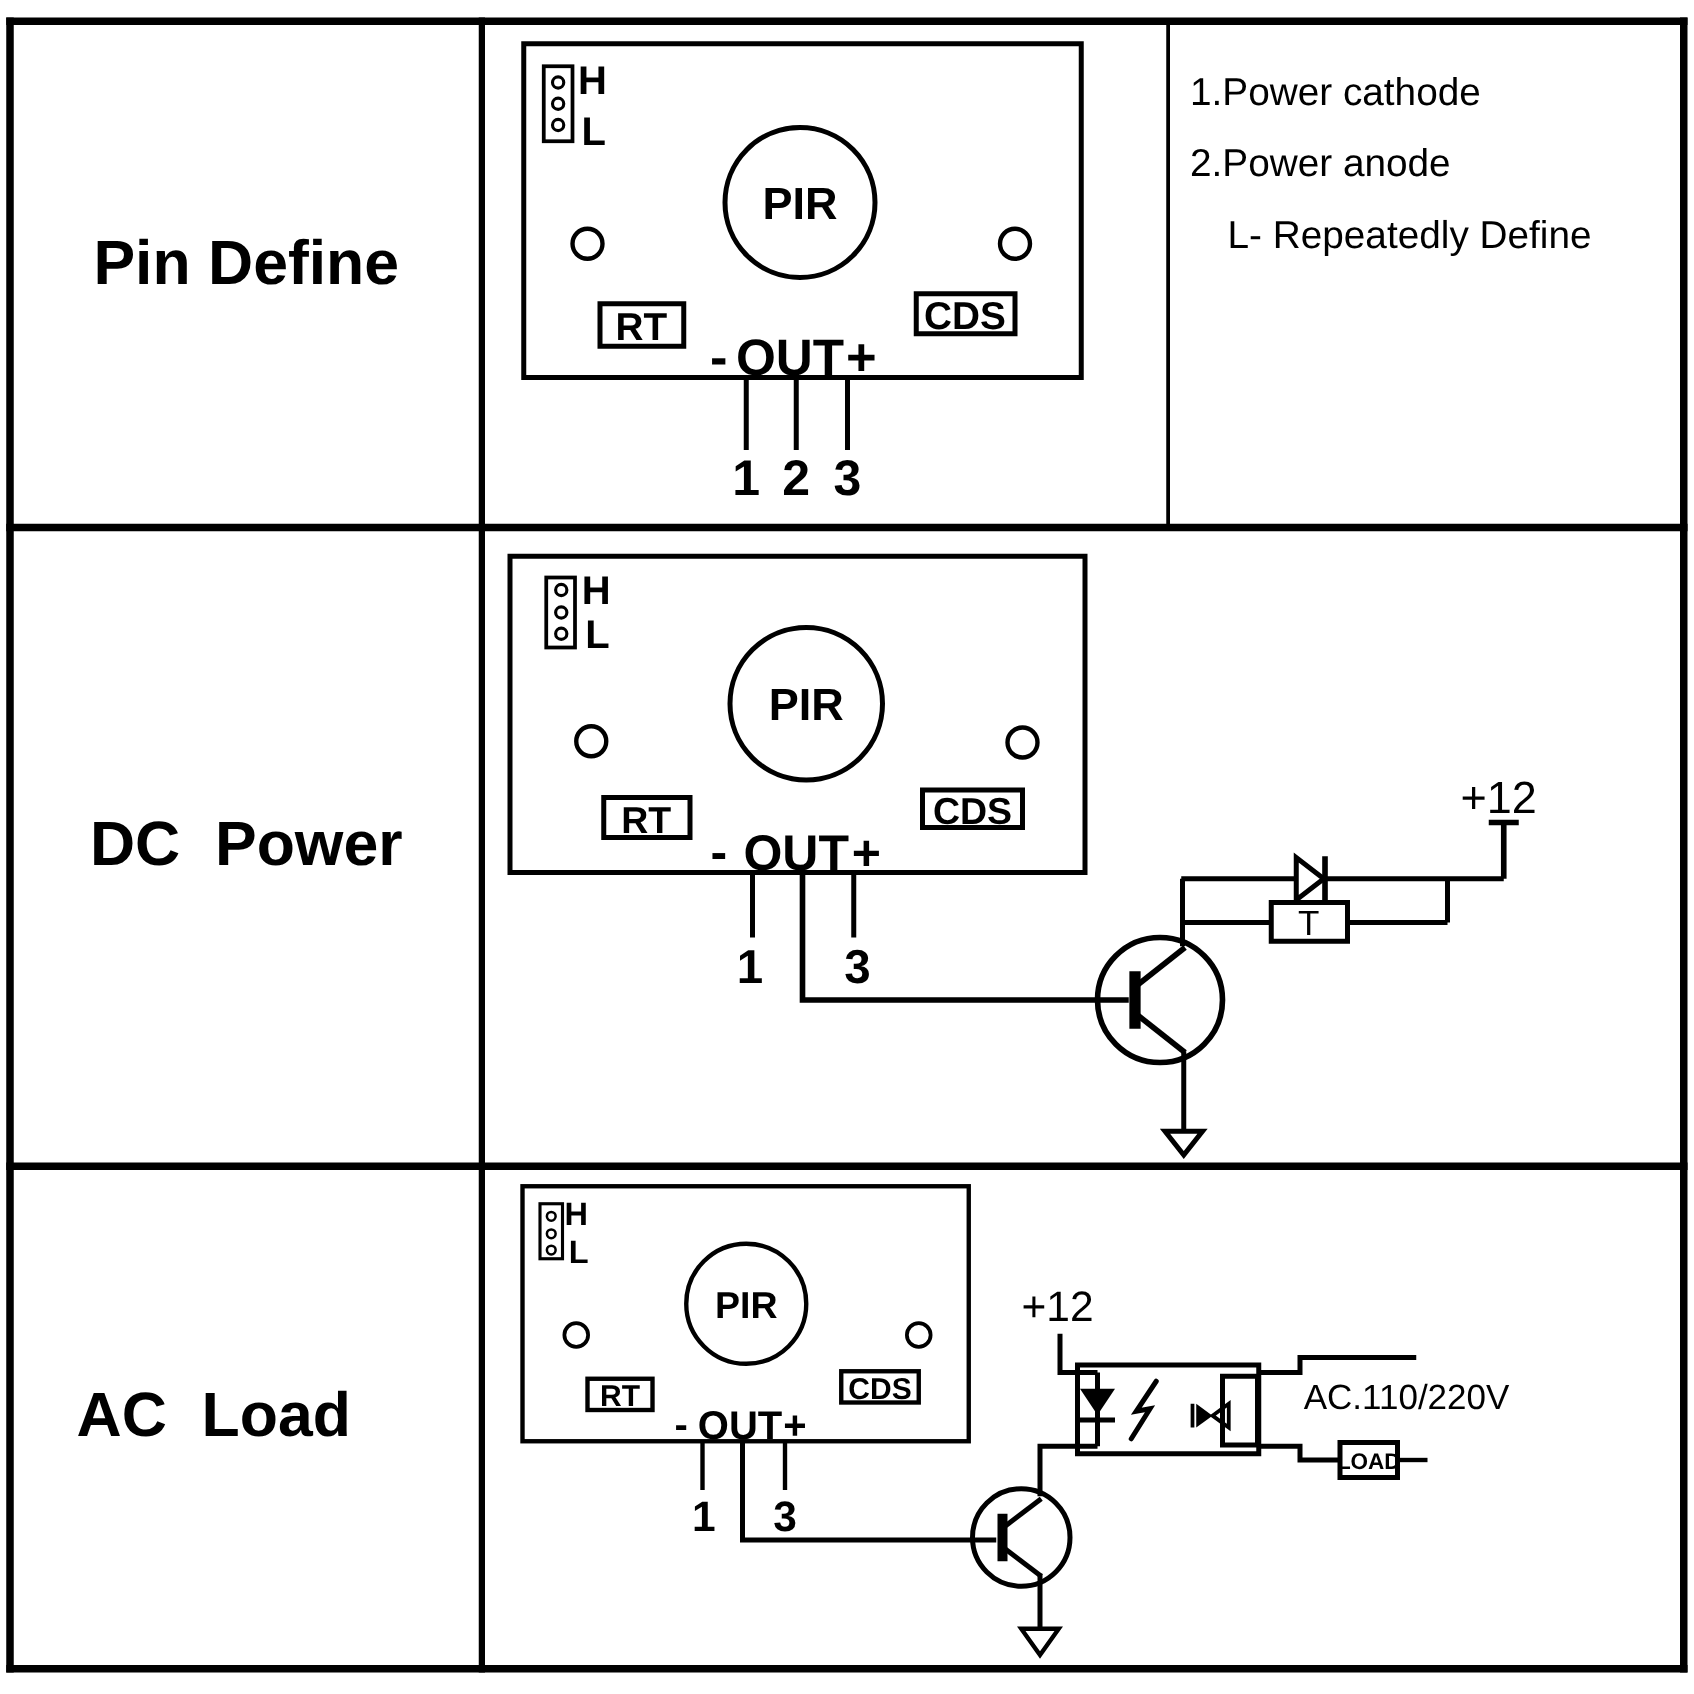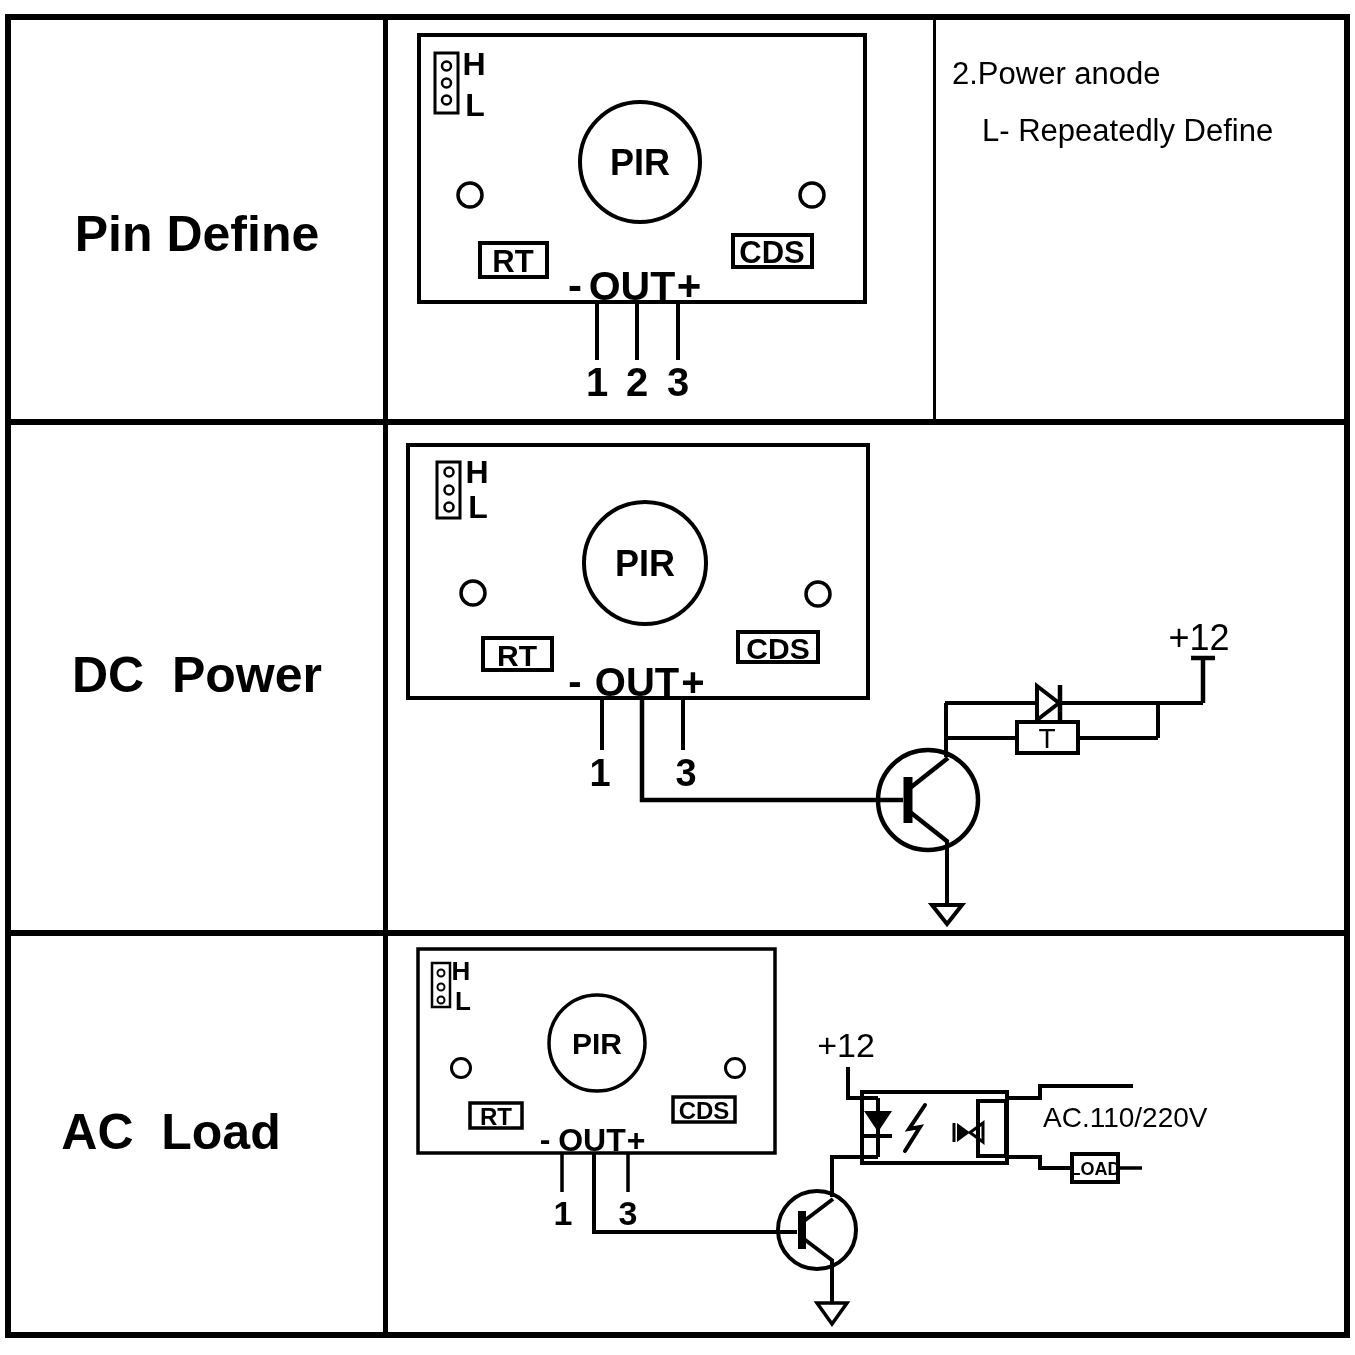--- a/index.html
+++ b/index.html
@@ -24,25 +24,26 @@
 
   <div class="bline" style="left:5px;top:14px;width:1345px;height:6px;"></div>
   <div class="bline" style="left:5px;top:1332px;width:1345px;height:6px;"></div>
   <div class="bline" style="left:5px;top:14px;width:6px;height:1324px;"></div>
   <div class="bline" style="left:1344px;top:14px;width:6px;height:1324px;"></div>
   <div class="bline" style="left:5px;top:419px;width:1345px;height:6px;"></div>
   <div class="bline" style="left:5px;top:930px;width:1345px;height:6px;"></div>
   <div class="bline" style="left:383px;top:14px;width:5px;height:1324px;"></div>
   <div class="bline" style="left:933px;top:19px;width:3px;height:401px;"></div>
 
-  <div class="cell-label" style="left:11px;top:36px;width:372px;height:395px;text-align:center;">Pin Define</div>
+  <div class="cell-label" style="left:11px;top:12px;width:372px;height:395px;text-align:center;">Pin Define</div>
   <div class="cell-label" style="left:11px;top:425px;width:372px;height:500px;">DC  Power</div>
   <div class="cell-label" style="left:11px;top:936px;width:320px;height:392px;">AC  Load</div>
 
   <div id="pin-list">
+    <div class="pl-line">1.Power cathode</div>
     <div class="pl-line">2.Power anode</div>
     <div class="pl-line pl-indent">L- Repeatedly Define</div>
   </div>
 
   <svg style="left:386px;top:19px;" width="548" height="400" viewBox="0 0 548 400">
     <rect class="ln" x="33" y="16" width="446" height="267" stroke-width="4"></rect>
     <g>
       <rect class="ln" x="49" y="34" width="23" height="60" stroke-width="3"></rect>
       <circle class="ln" cx="60.5" cy="47" r="4.5" stroke-width="2.5"></circle>
       <circle class="ln" cx="60.5" cy="64" r="4.5" stroke-width="2.5"></circle>

